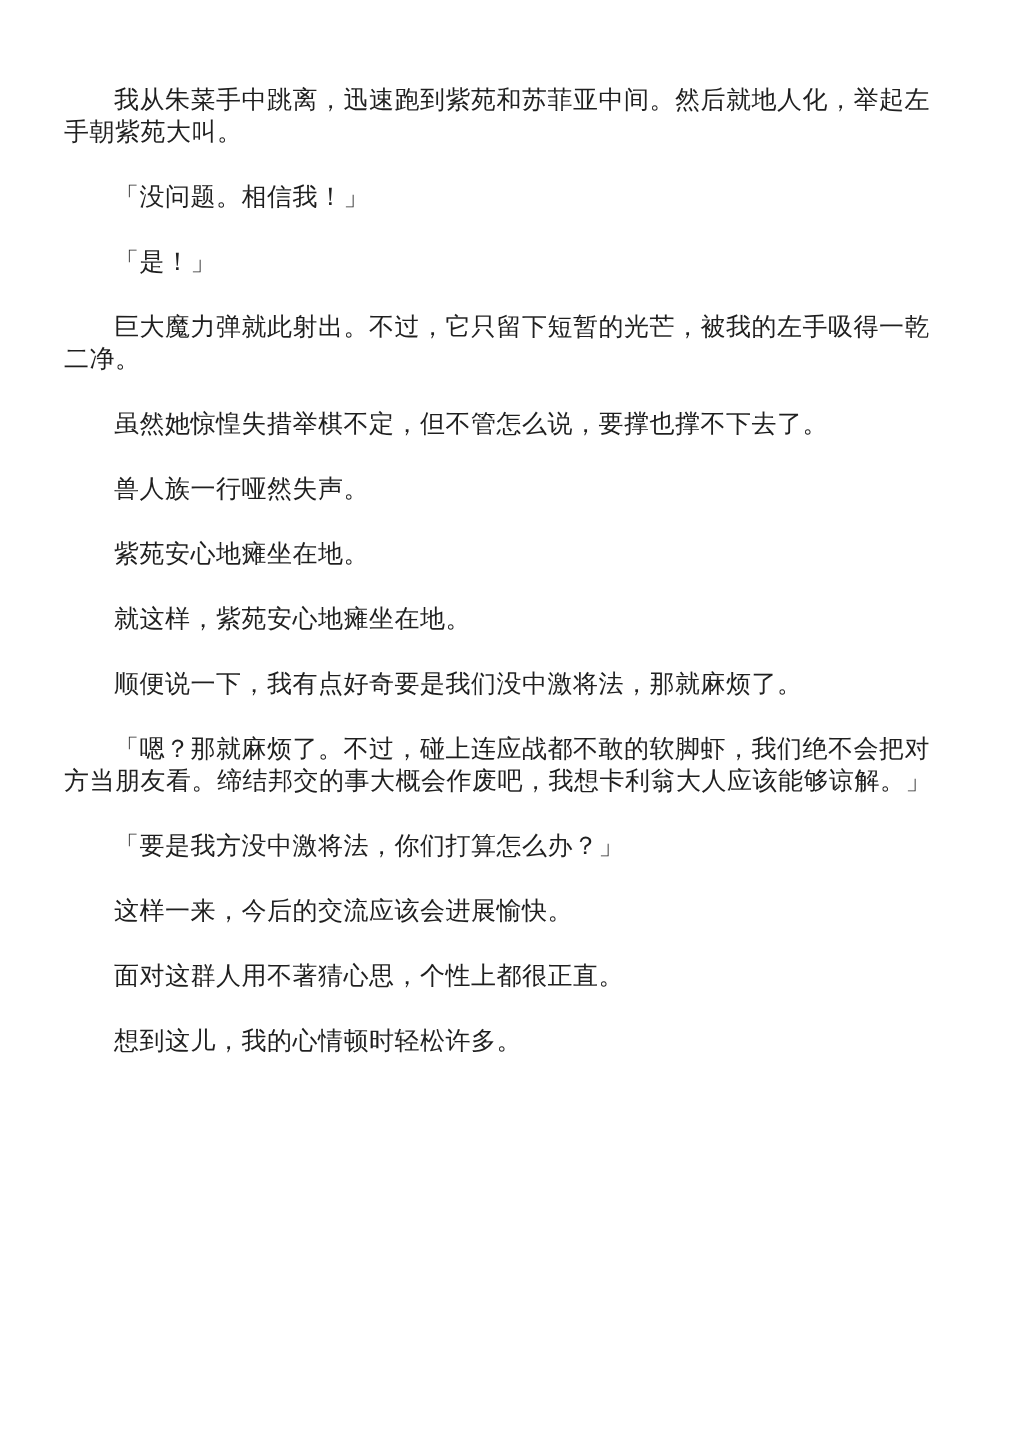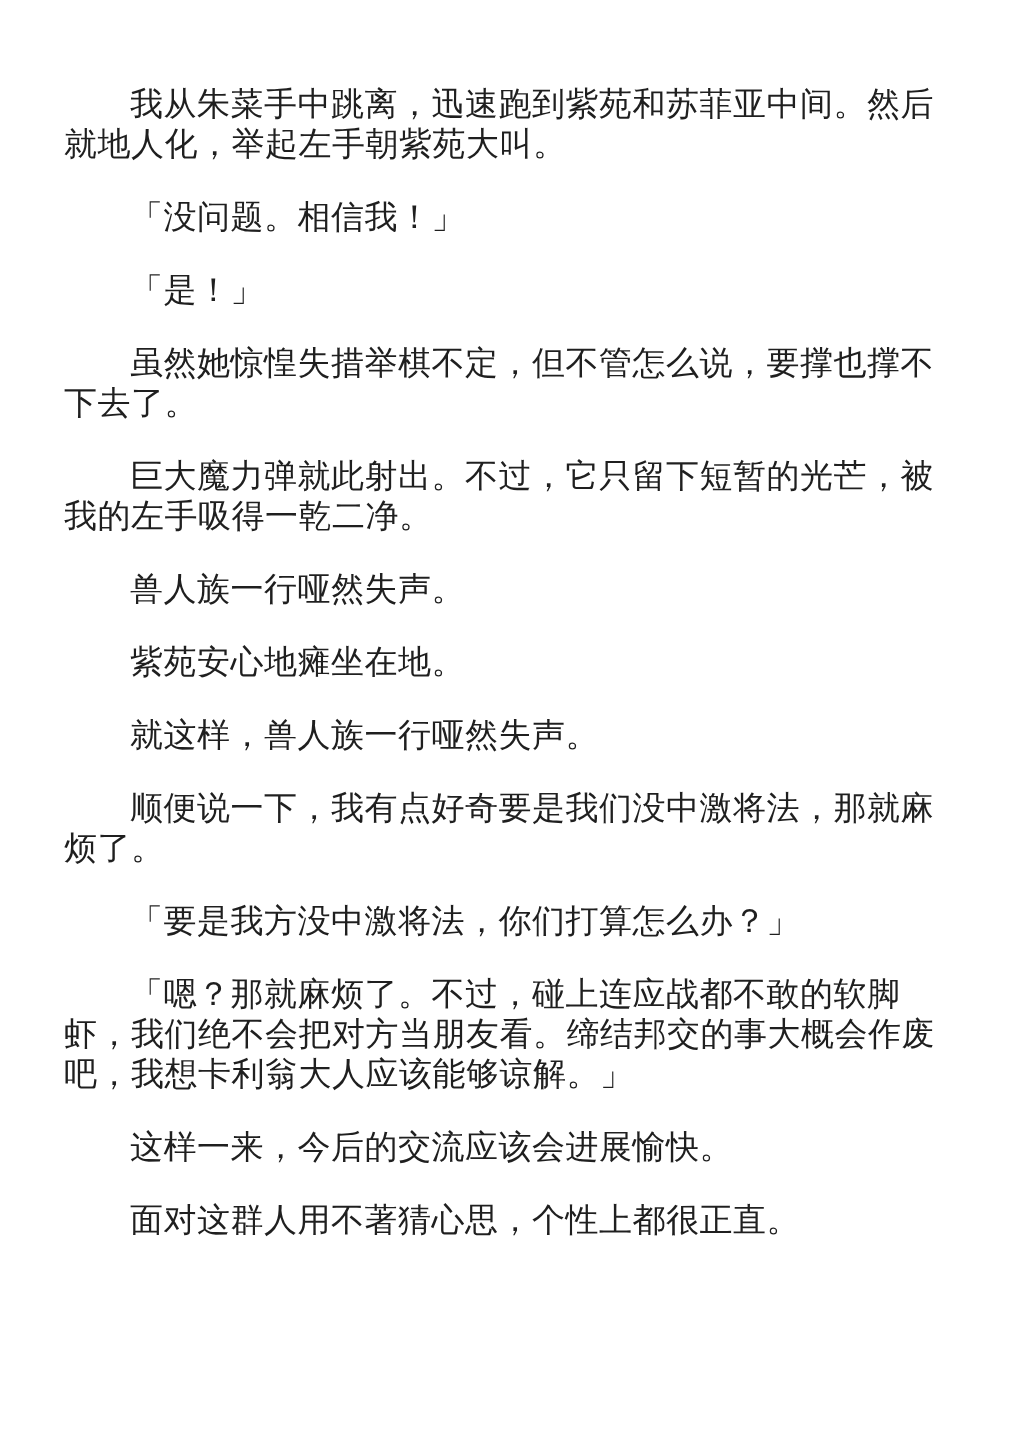--- a/index.html
+++ b/index.html
@@ -15,39 +15,40 @@
     }
     .page {
       box-sizing: border-box;
       width: 1017px;
       height: 1437px;
       background: #ffffff;
       padding: 84px 72px 0 64px;
     }
     .page p {
       margin: 0 0 33px 0;
-      font-size: 33px;
-      line-height: 40px;
+      font-size: 25px;
+      line-height: 32px;
       letter-spacing: 0.5px;
       color: #1f1f1f;
       text-indent: 2em;
       text-align: left;
       word-break: break-all;
     }
   </style>
 </head>
 <body>
 
 <div class="page">
   <p>我从朱菜手中跳离，迅速跑到紫苑和苏菲亚中间。然后就地人化，举起左手朝紫苑大叫。</p>
   <p>「没问题。相信我！」</p>
   <p>「是！」</p>
+  <p>巨大魔力弹就此射出。不过，它只留下短暂的光芒，被我的左手吸得一乾二净。</p>
   <p>虽然她惊惶失措举棋不定，但不管怎么说，要撑也撑不下去了。</p>
-  <p>巨大魔力弹就此射出。不过，它只留下短暂的光芒，被我的左手吸得一乾二净。</p>
   <p>兽人族一行哑然失声。</p>
   <p>紫苑安心地瘫坐在地。</p>
-  <p>就这样，兽人族一行哑然失声。</p>
+  <p>就这样，紫苑安心地瘫坐在地。</p>
   <p>顺便说一下，我有点好奇要是我们没中激将法，那就麻烦了。</p>
+  <p>「嗯？那就麻烦了。不过，碰上连应战都不敢的软脚虾，我们绝不会把对方当朋友看。缔结邦交的事大概会作废吧，我想卡利翁大人应该能够谅解。」</p>
   <p>「要是我方没中激将法，你们打算怎么办？」</p>
-  <p>「嗯？那就麻烦了。不过，碰上连应战都不敢的软脚虾，我们绝不会把对方当朋友看。缔结邦交的事大概会作废吧，我想卡利翁大人应该能够谅解。」</p>
   <p>这样一来，今后的交流应该会进展愉快。</p>
   <p>面对这群人用不著猜心思，个性上都很正直。</p>
+  <p>想到这儿，我的心情顿时轻松许多。</p>
 </div>
 
 </body></html>

